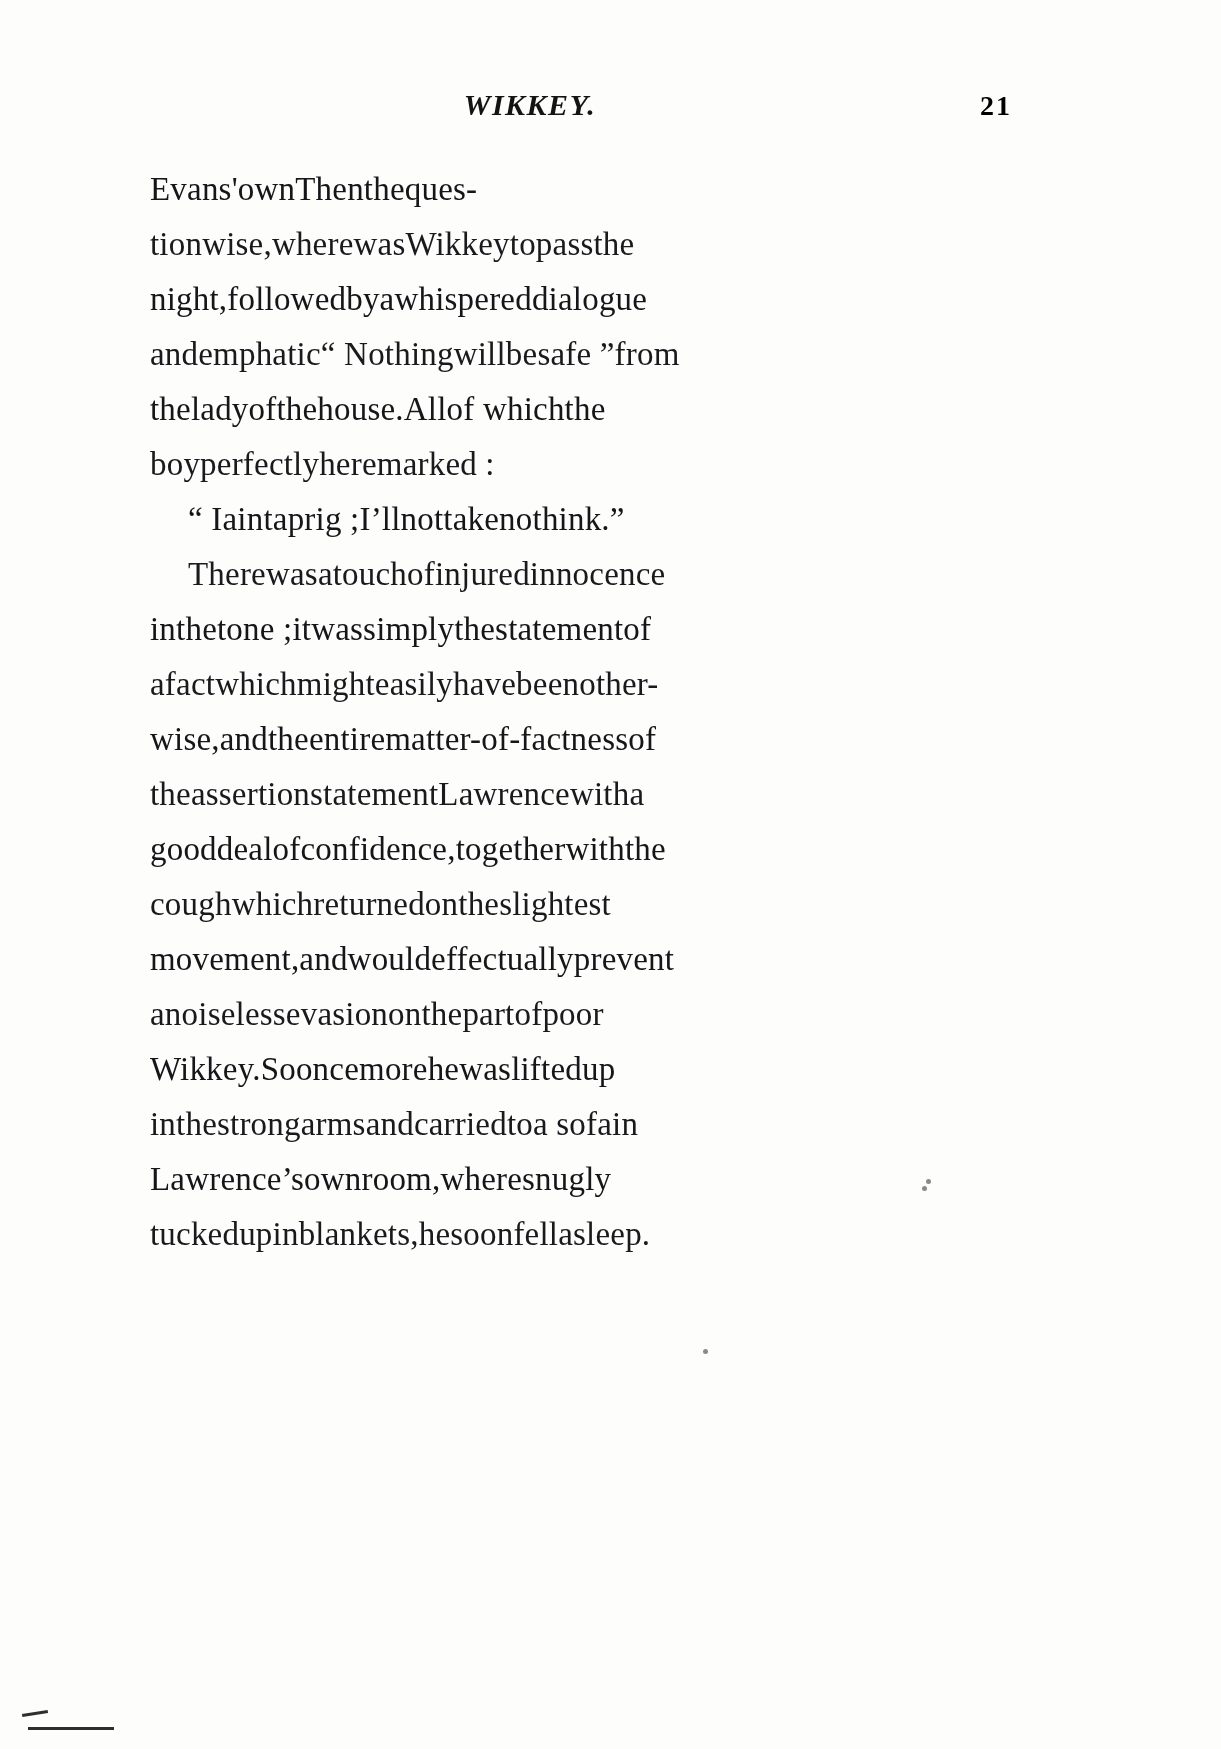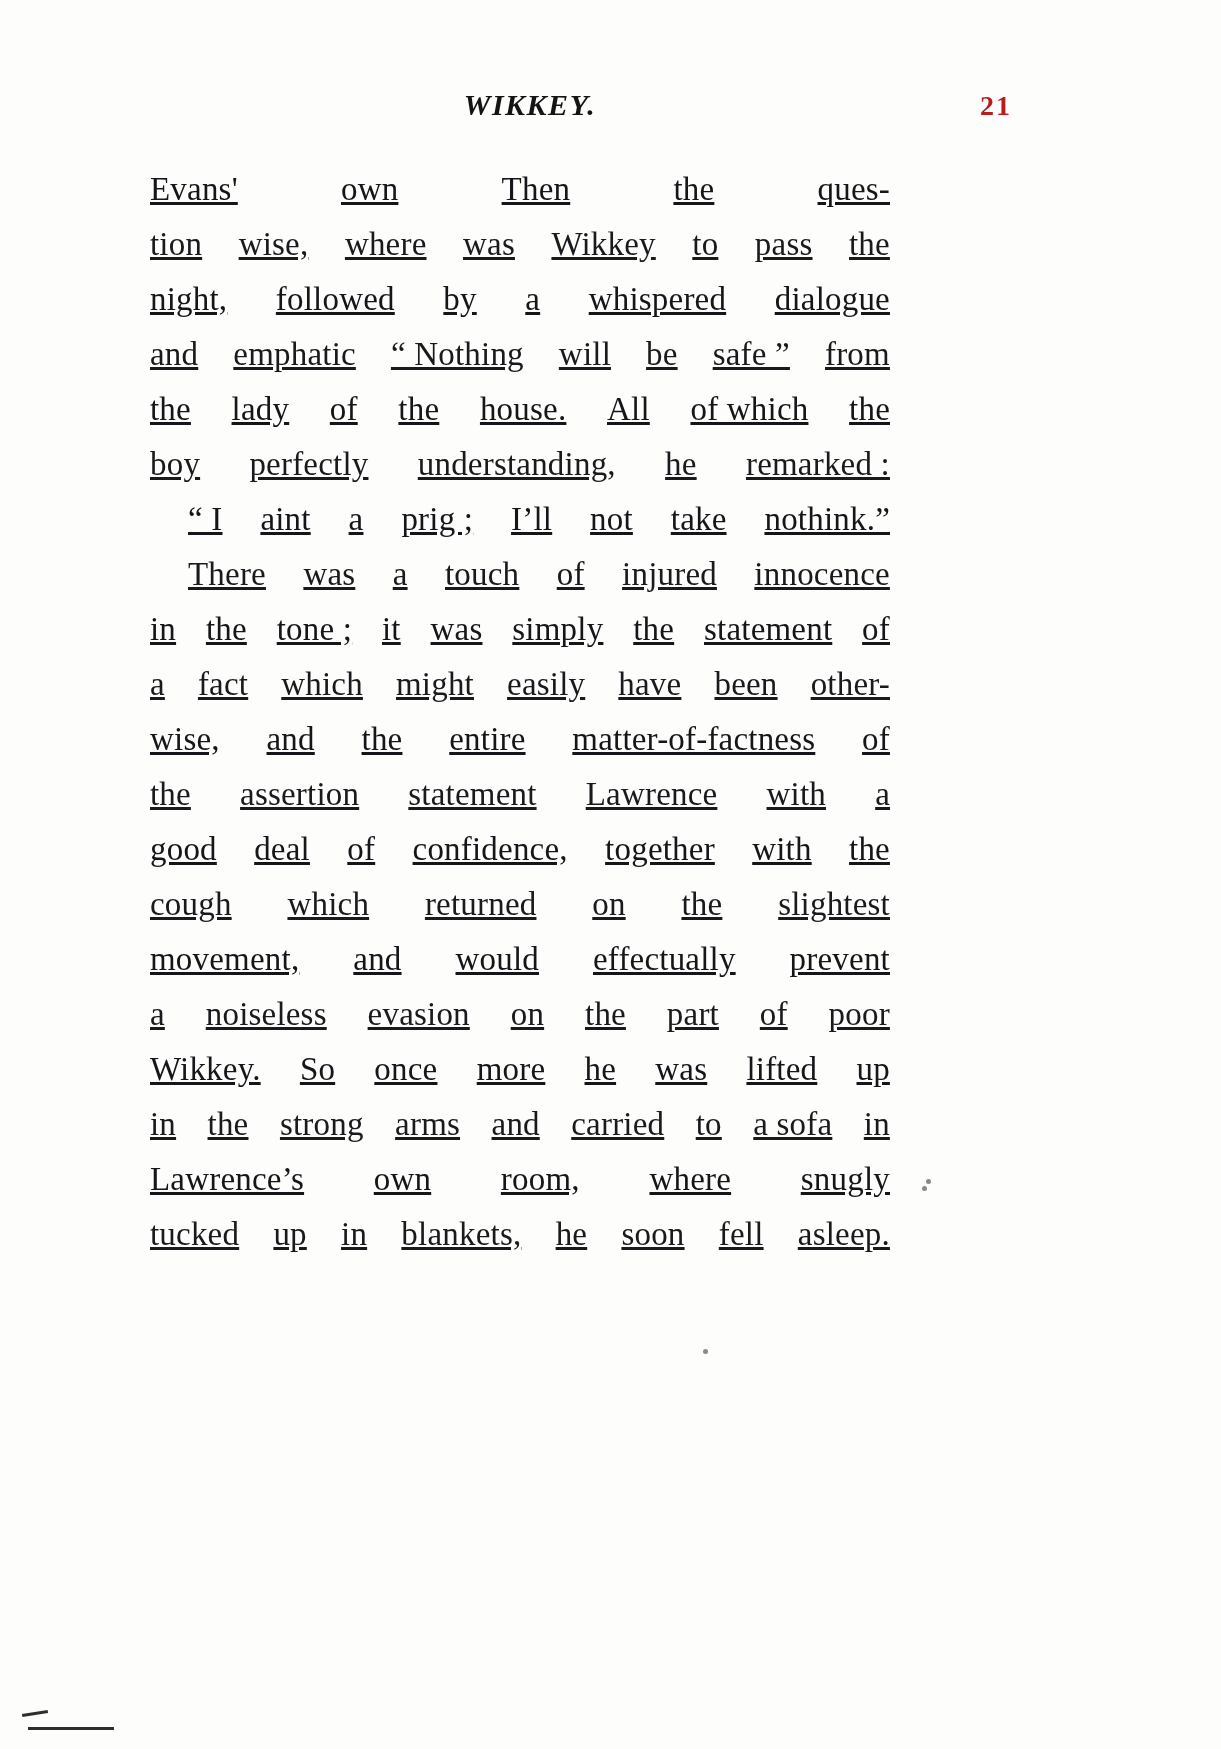--- a/index.html
+++ b/index.html
@@ -43,21 +43,21 @@
     letter-spacing: 1.5px;
     color: #141414;
   }
   .running-head .folio {
     position: absolute;
     right: 58px;
     top: 2px;
     font-size: 28px;
     font-weight: 700;
     letter-spacing: 2px;
-    color: #b91c1c;
+    color: #000000;
   }
 
   
   .textblock {
     position: absolute;
     top: 162px;
     left: 150px;
     width: 740px;
   }
 
@@ -66,22 +66,20 @@
     line-height: 55px;
     font-size: 33px;
     color: #17171a;
     white-space: nowrap;
     letter-spacing: 0.2px;
   }
 
   
   .line.just {
     display: flex;
-    justify-content: space-between;
-    text-decoration: underline;
   }
   .line.just > span {
     display: inline-block;
   }
   .line.indent-sm {
     padding-left: 38px;
   }
 
   
   .line:nth-child(odd) { color: #16161a; }
@@ -167,21 +165,20 @@
         <span>of</span>
         <span>the</span>
         <span>house.</span>
         <span>All</span>
         <span>of which</span>
         <span>the</span>
       </div>
       <div class="line just">
         <span>boy</span>
         <span>perfectly</span>
-        <span>understanding,</span>
         <span>he</span>
         <span>remarked :</span>
       </div>
       <div class="line just indent-sm">
         <span>“ I</span>
         <span>aint</span>
         <span>a</span>
         <span>prig ;</span>
         <span>I’ll</span>
         <span>not</span>

